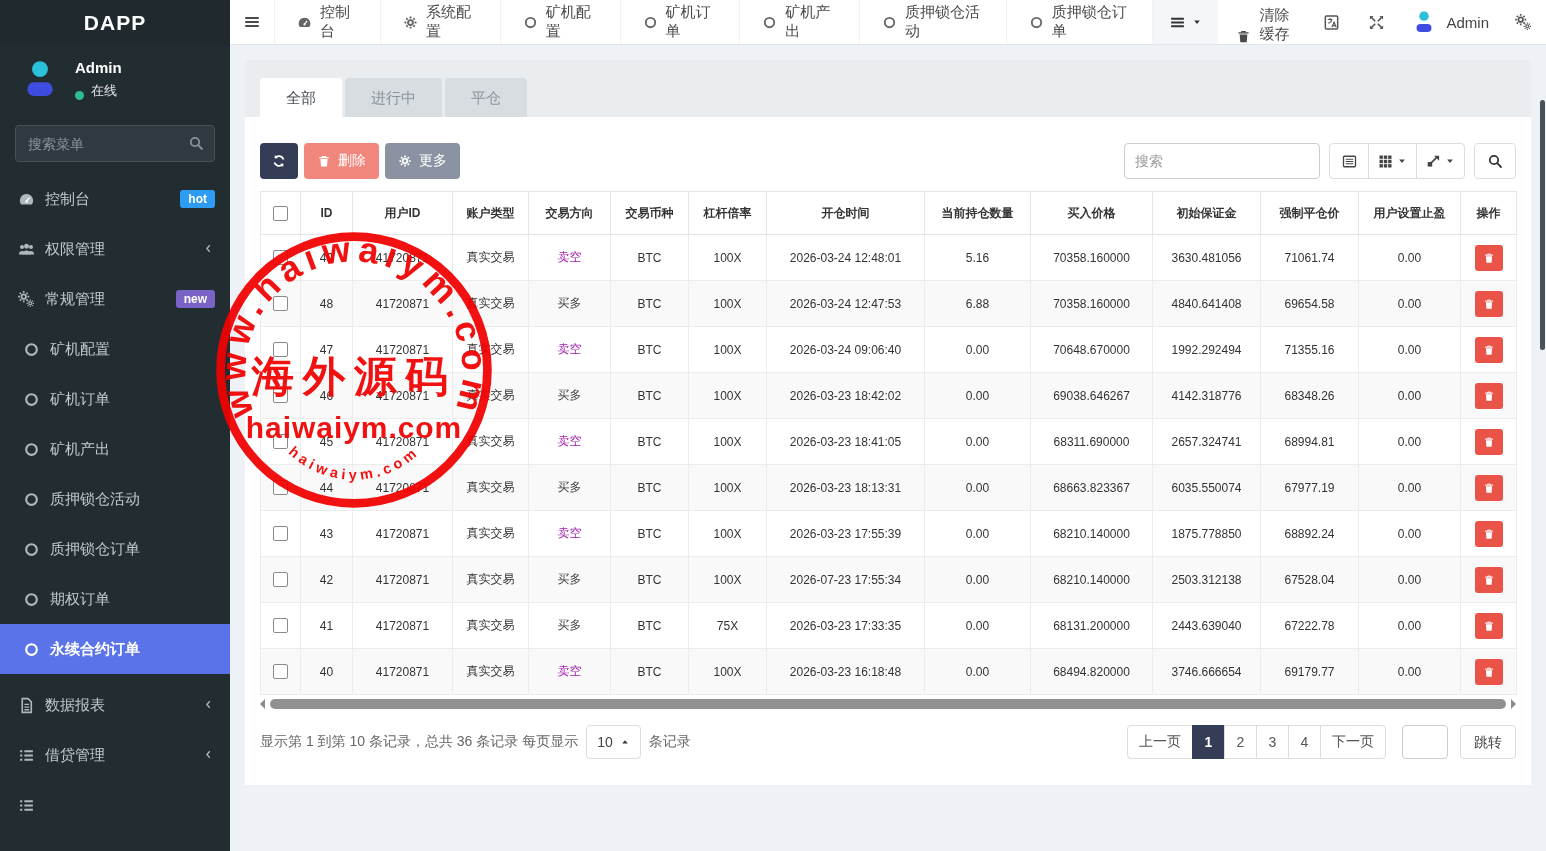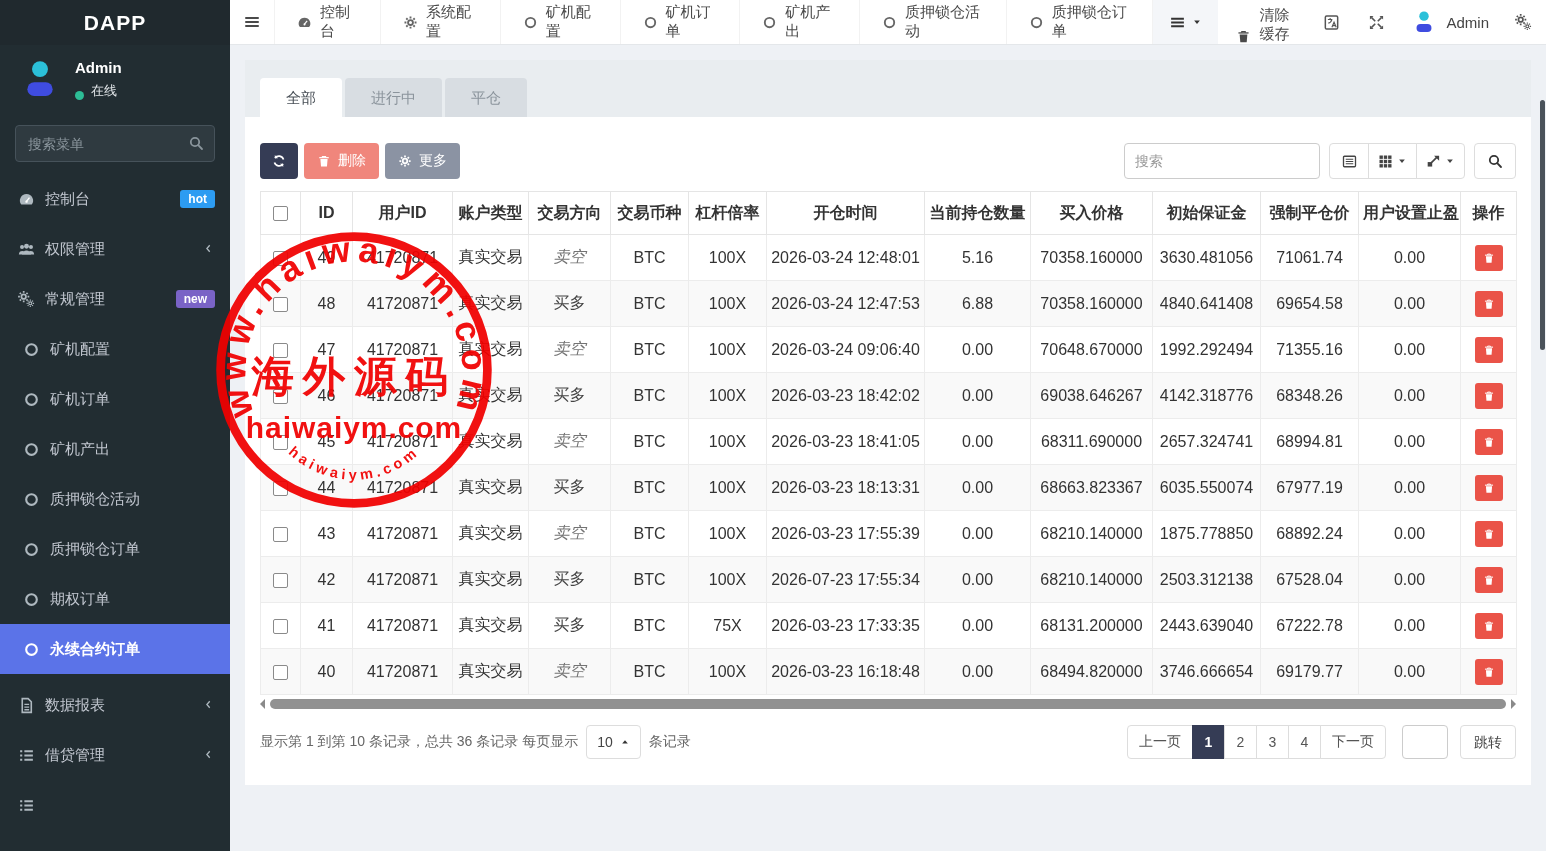--- a/index.html
+++ b/index.html
@@ -65,26 +65,26 @@
   .tsearch input { width:196px; height:36px; border:1px solid #ccc; border-radius:4px; padding:0 10px; font-size:14px; color:#333; outline:none; font-family:inherit; }
   .tsearch input::placeholder { color:#999; }
   .bgroup { display:flex; }
   .gbtn { height:36px; min-width:40px; background:#fff; border:1px solid #ddd; display:flex; align-items:center; justify-content:center; gap:4px; padding:0 9px; color:#444; margin-left:-1px; cursor:pointer; }
   .gbtn:first-child { border-radius:4px 0 0 4px; margin-left:0; }
   .gbtn:last-child { border-radius:0 4px 4px 0; }
   .gbtn .caret { width:10px; height:10px; }
   .sbtn { height:36px; width:42px; border:1px solid #ddd; background:#fff; border-radius:4px; display:flex; align-items:center; justify-content:center; color:#333; cursor:pointer; }
   .sbtn .ico { width:16px; height:16px; }
 
-  table { border-collapse:collapse; width:1256px; table-layout:fixed; font-size:16px; color:#333; }
+  table { border-collapse:collapse; width:1256px; table-layout:fixed; font-size:12px; color:#333; }
   th,td { border:1px solid #ececec; text-align:center; height:46px; padding:0 4px; overflow:hidden; white-space:nowrap; }
   th { font-weight:bold; height:43px; border-color:#e5e5e5; color:#333; }
   tbody tr:nth-child(even) { background:#f9f9f9; }
   .cb { display:inline-block; width:15px; height:15px; border:1px solid #8a8a8a; border-radius:2px; background:#fff; vertical-align:middle; cursor:pointer; }
-  .dir-sell { color:#737373;font-style:italic; }
+  .dir-sell { color:#a21caf; }
   .dir-buy { color:#444; }
   .del-btn { width:28px; height:26px; background:#ea5348; border:none; border-radius:3px; color:#fff; display:inline-flex; align-items:center; justify-content:center; cursor:pointer; }
   .del-btn .ico { width:12px; height:12px; }
 
   .hscroll { margin-top:3px; width:1256px; height:11px; display:flex; align-items:center; }
   .harrow-l { width:0; height:0; border:5px solid transparent; border-right-color:#8a8a8a; border-left:none; }
   .harrow-r { width:0; height:0; border:5px solid transparent; border-left-color:#8a8a8a; border-right:none; }
   .hthumb { flex:1; height:10px; background:#919191; border-radius:6px; margin:0 5px; cursor:pointer; }
 
   .pager { margin-top:16px; width:1256px; display:flex; align-items:center; font-size:14px; color:#666; }

